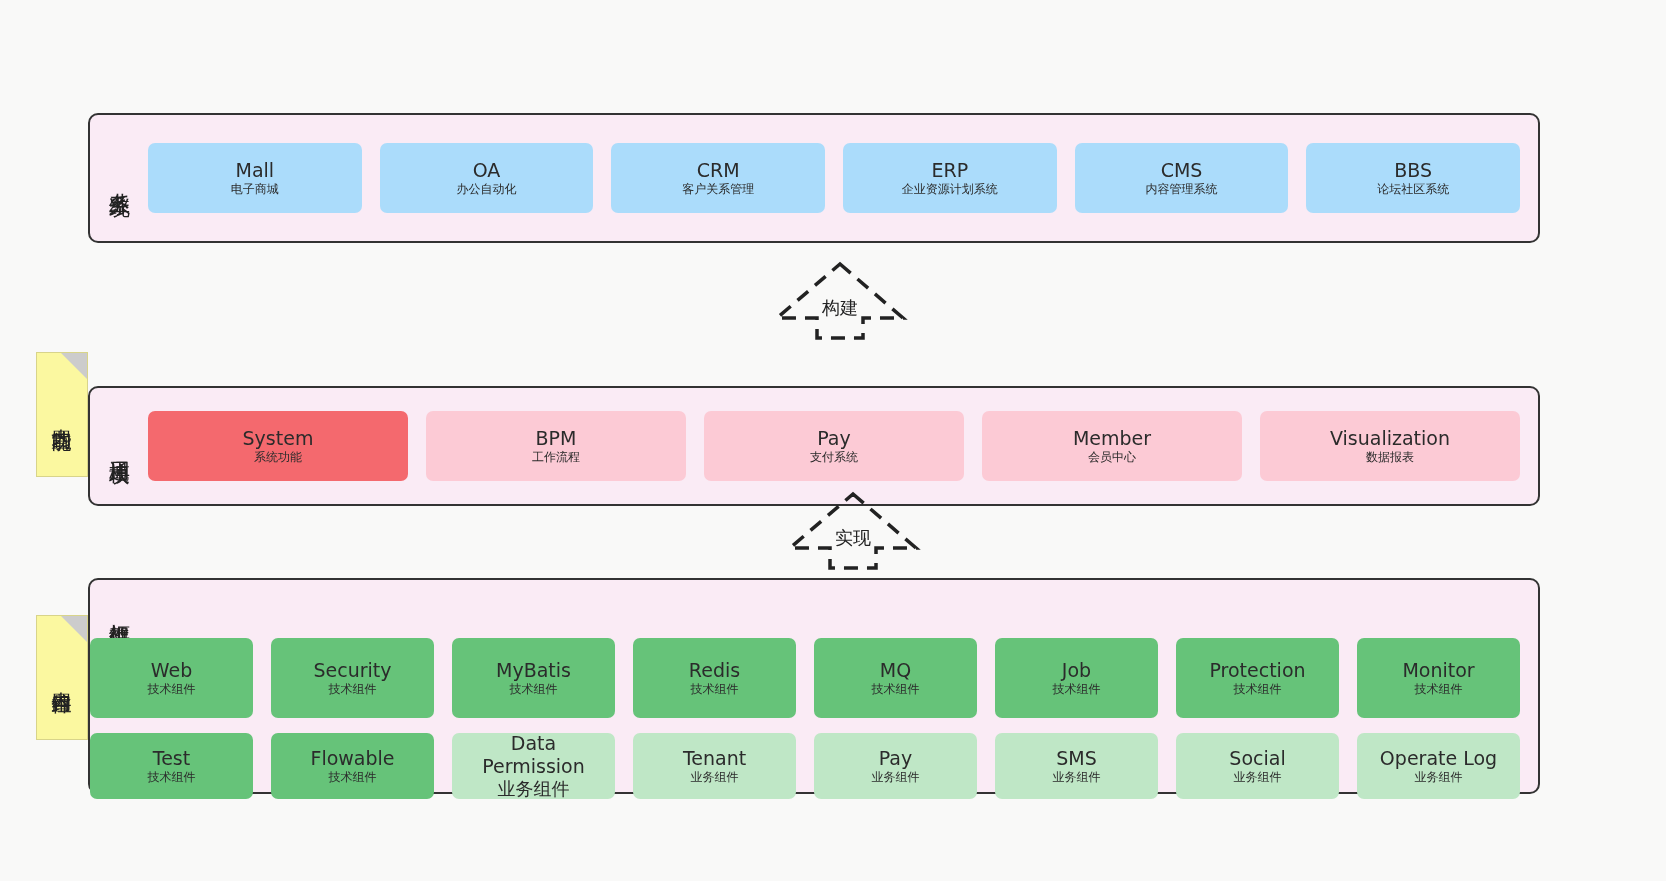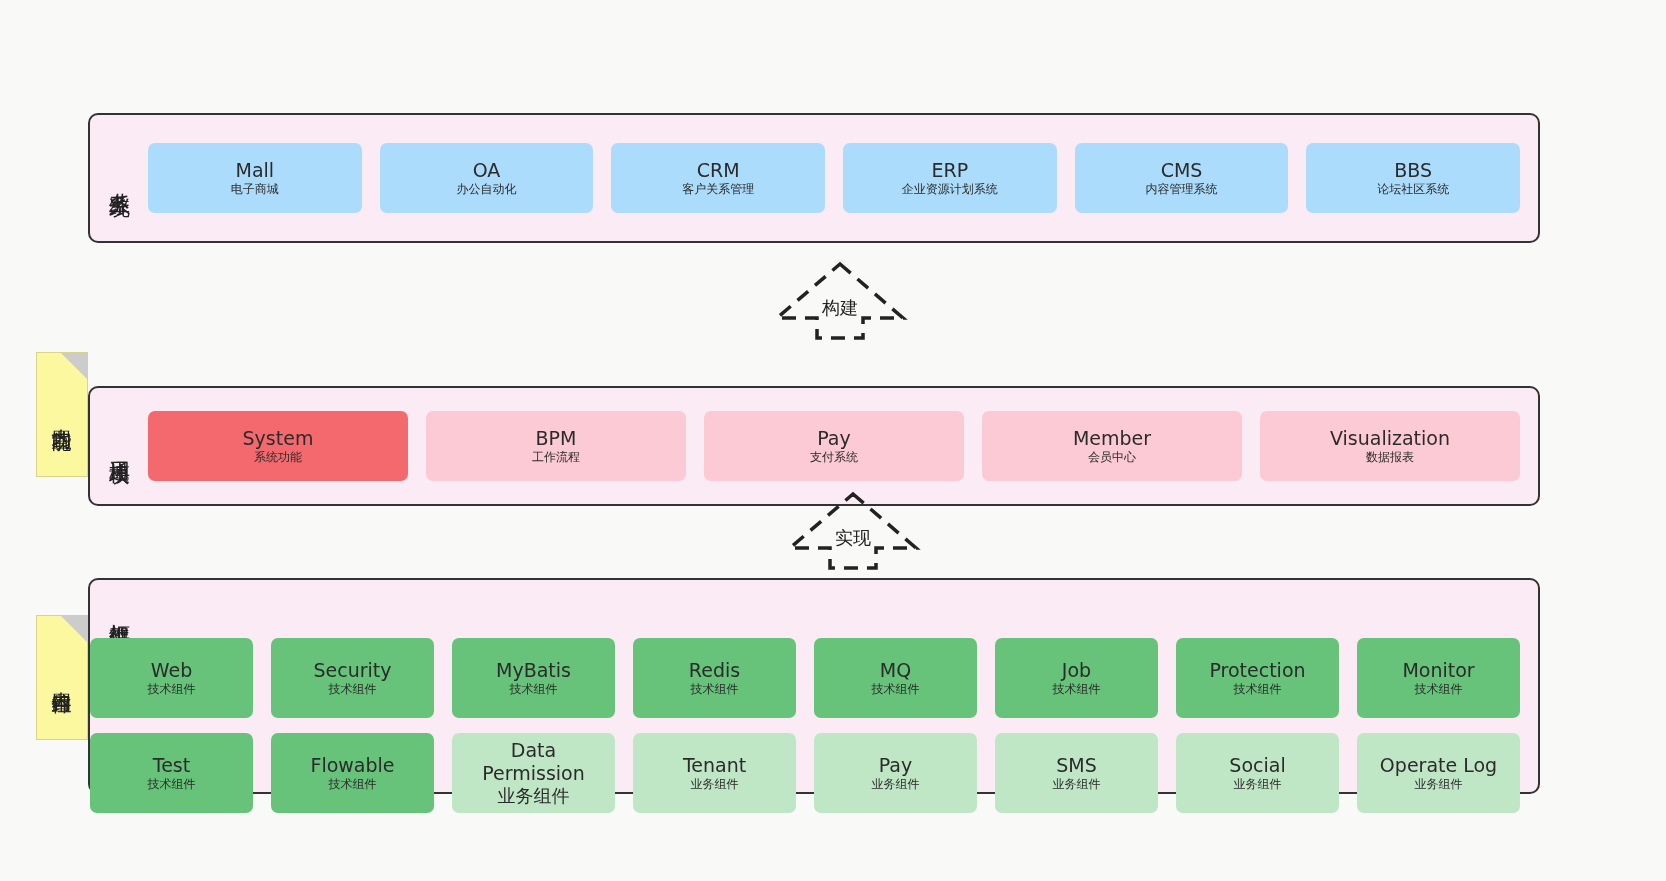--- a/index.html
+++ b/index.html
@@ -244,21 +244,21 @@
         <div class="card c-green">
           <span class="en">Protection</span>
           <span class="cn">技术组件</span>
         </div>
         <div class="card c-green">
           <span class="en">Monitor</span>
           <span class="cn">技术组件</span>
         </div>
       </div>
 
-      <div class="row" style="height:80px;border-radius:6px;">
+      <div class="row" style="height:66px;border-radius:6px;">
         <div class="card c-green">
           <span class="en">Test</span>
           <span class="cn">技术组件</span>
         </div>
         <div class="card c-green">
           <span class="en">Flowable</span>
           <span class="cn">技术组件</span>
         </div>
         <div class="card c-lgreen">
           <span class="en">Data</span>

